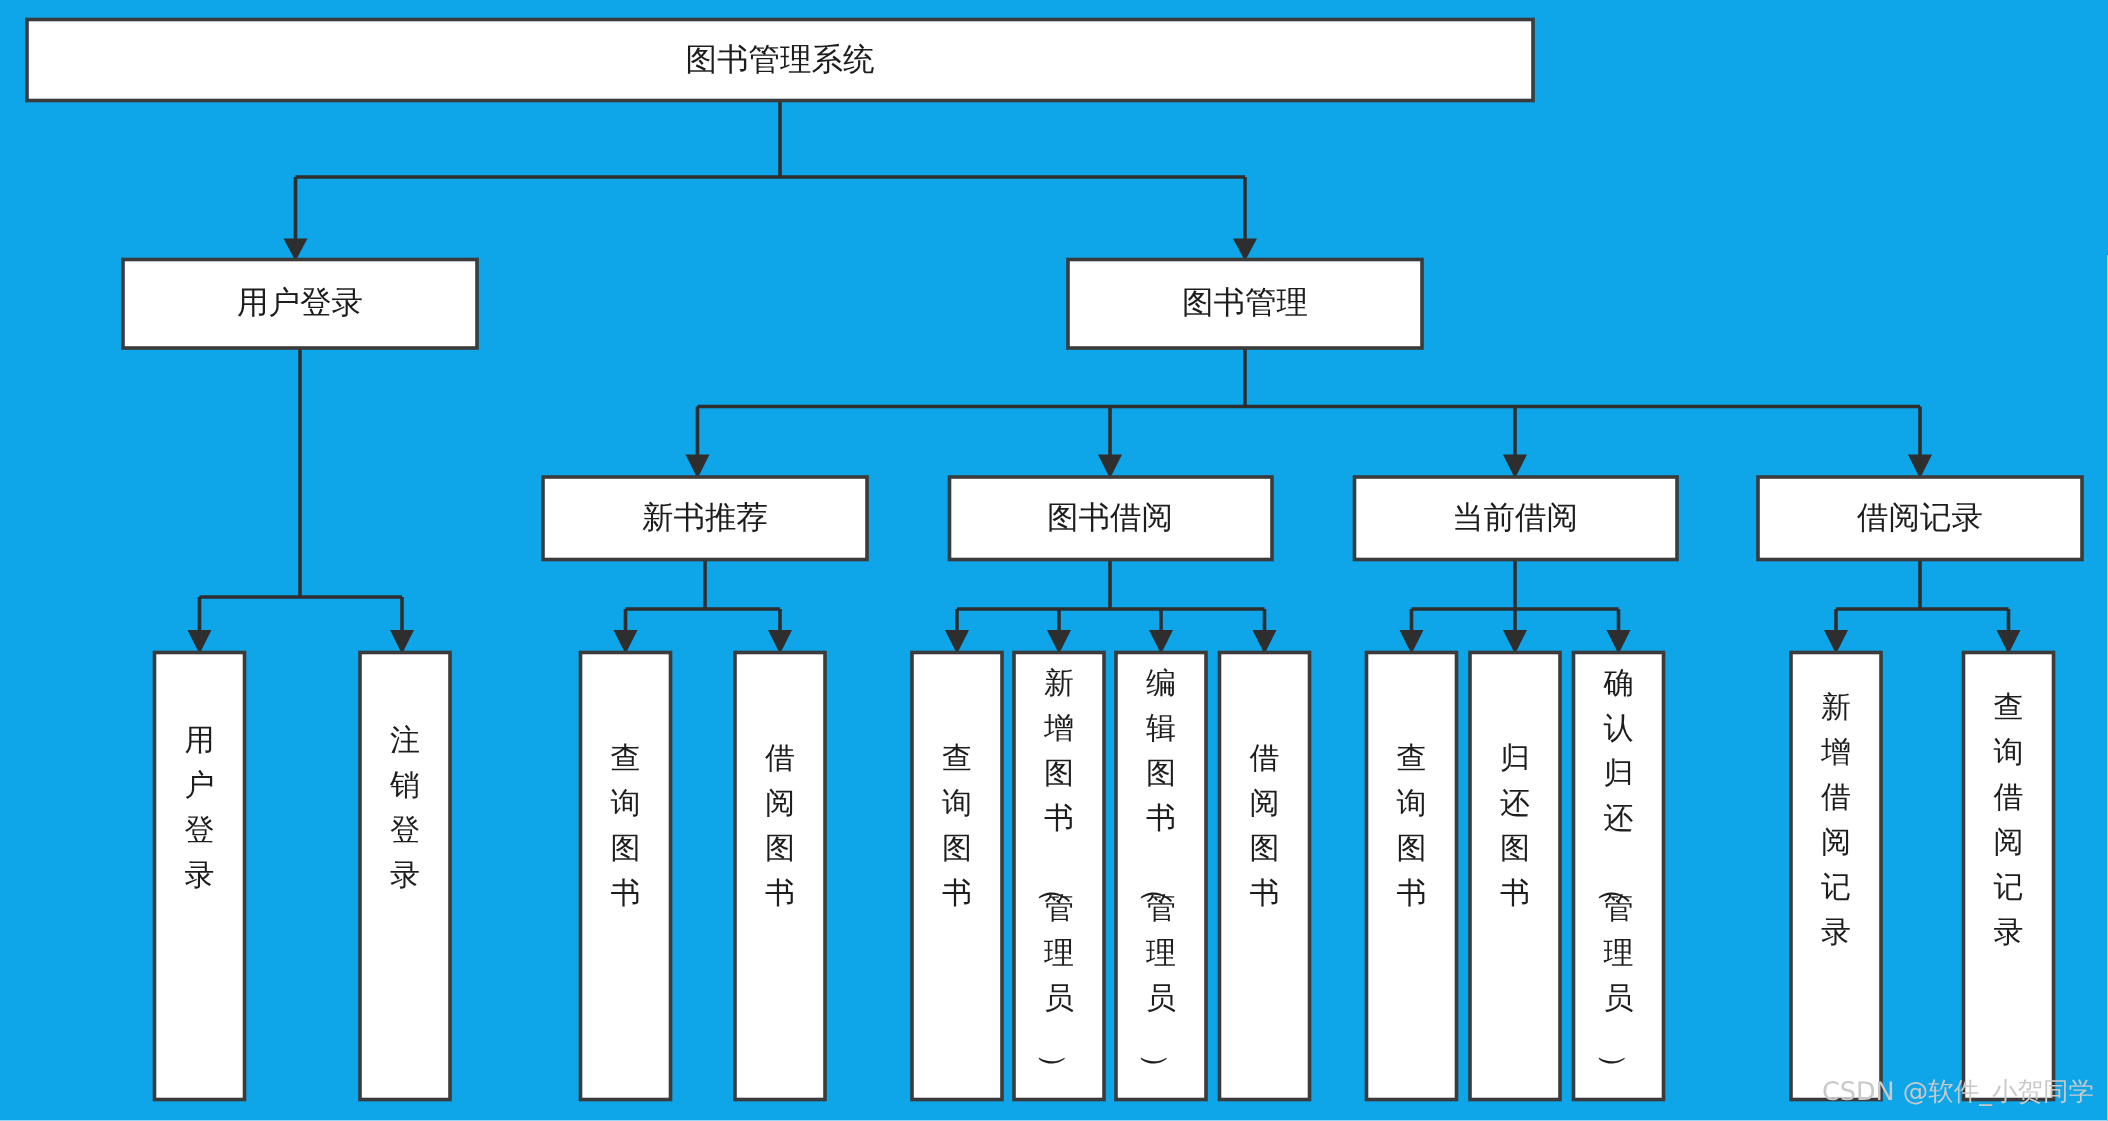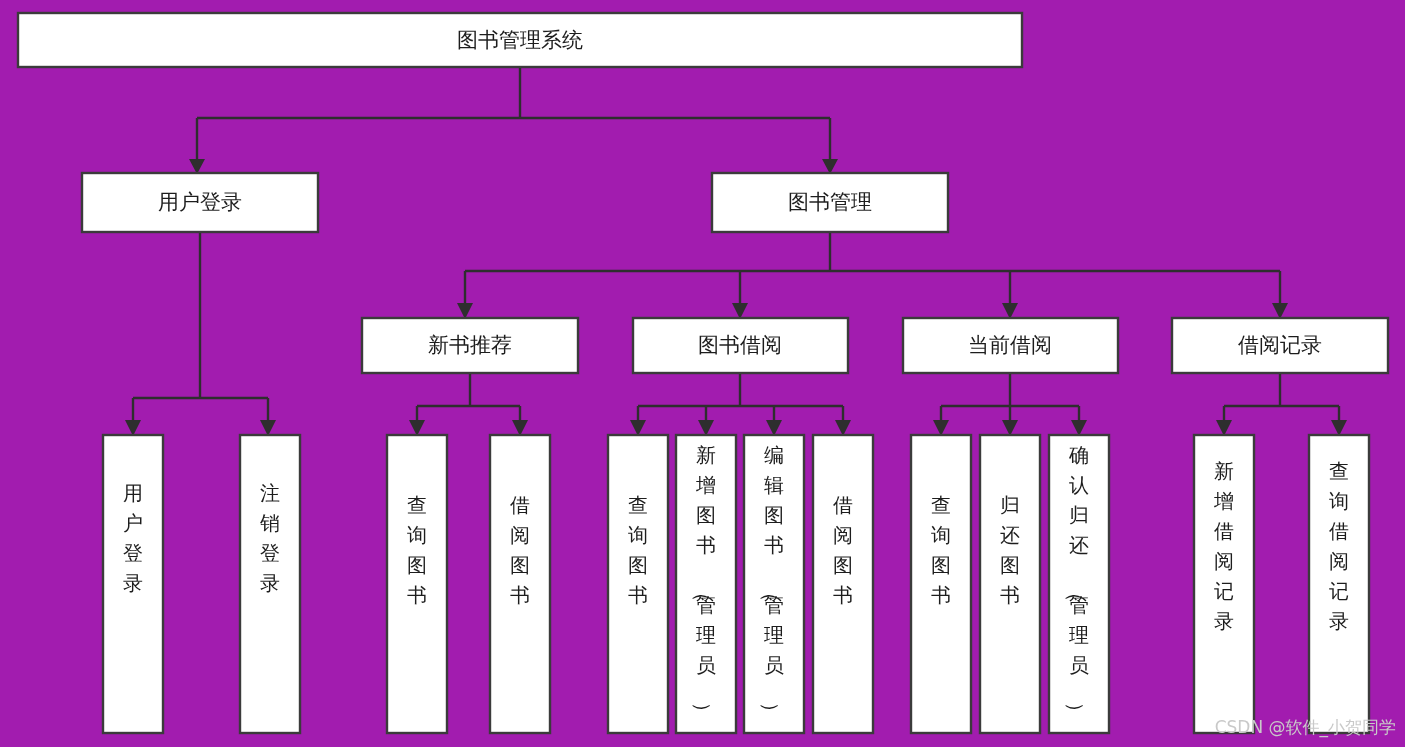--- a/index.html
+++ b/index.html
@@ -11,21 +11,21 @@
   body {
     width: 1405px;
     height: 747px;
     font-family: "DejaVu Sans", "Liberation Sans", sans-serif;
     overflow: hidden;
   }
   #diagram-root {
     position: relative;
     width: 1405px;
     height: 747px;
-    background: #a21caf;
+    background: #0ea5e9;
     text-decoration: underline;
   }
   svg#flow-svg {
     position: absolute;
     left: 0;
     top: 0;
     width: 1405px;
     height: 747px;
     display: block;
   }

